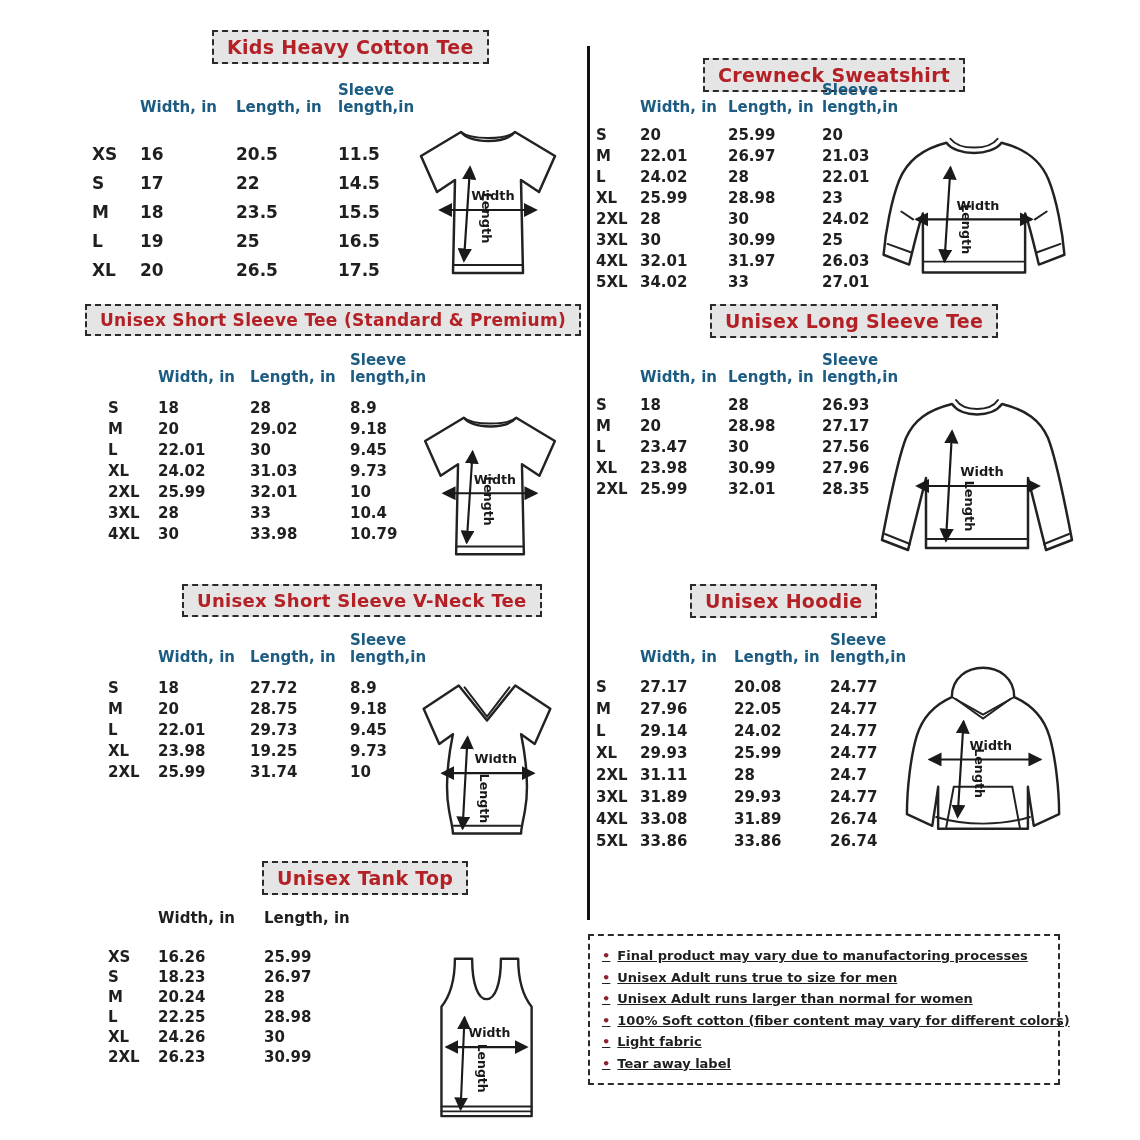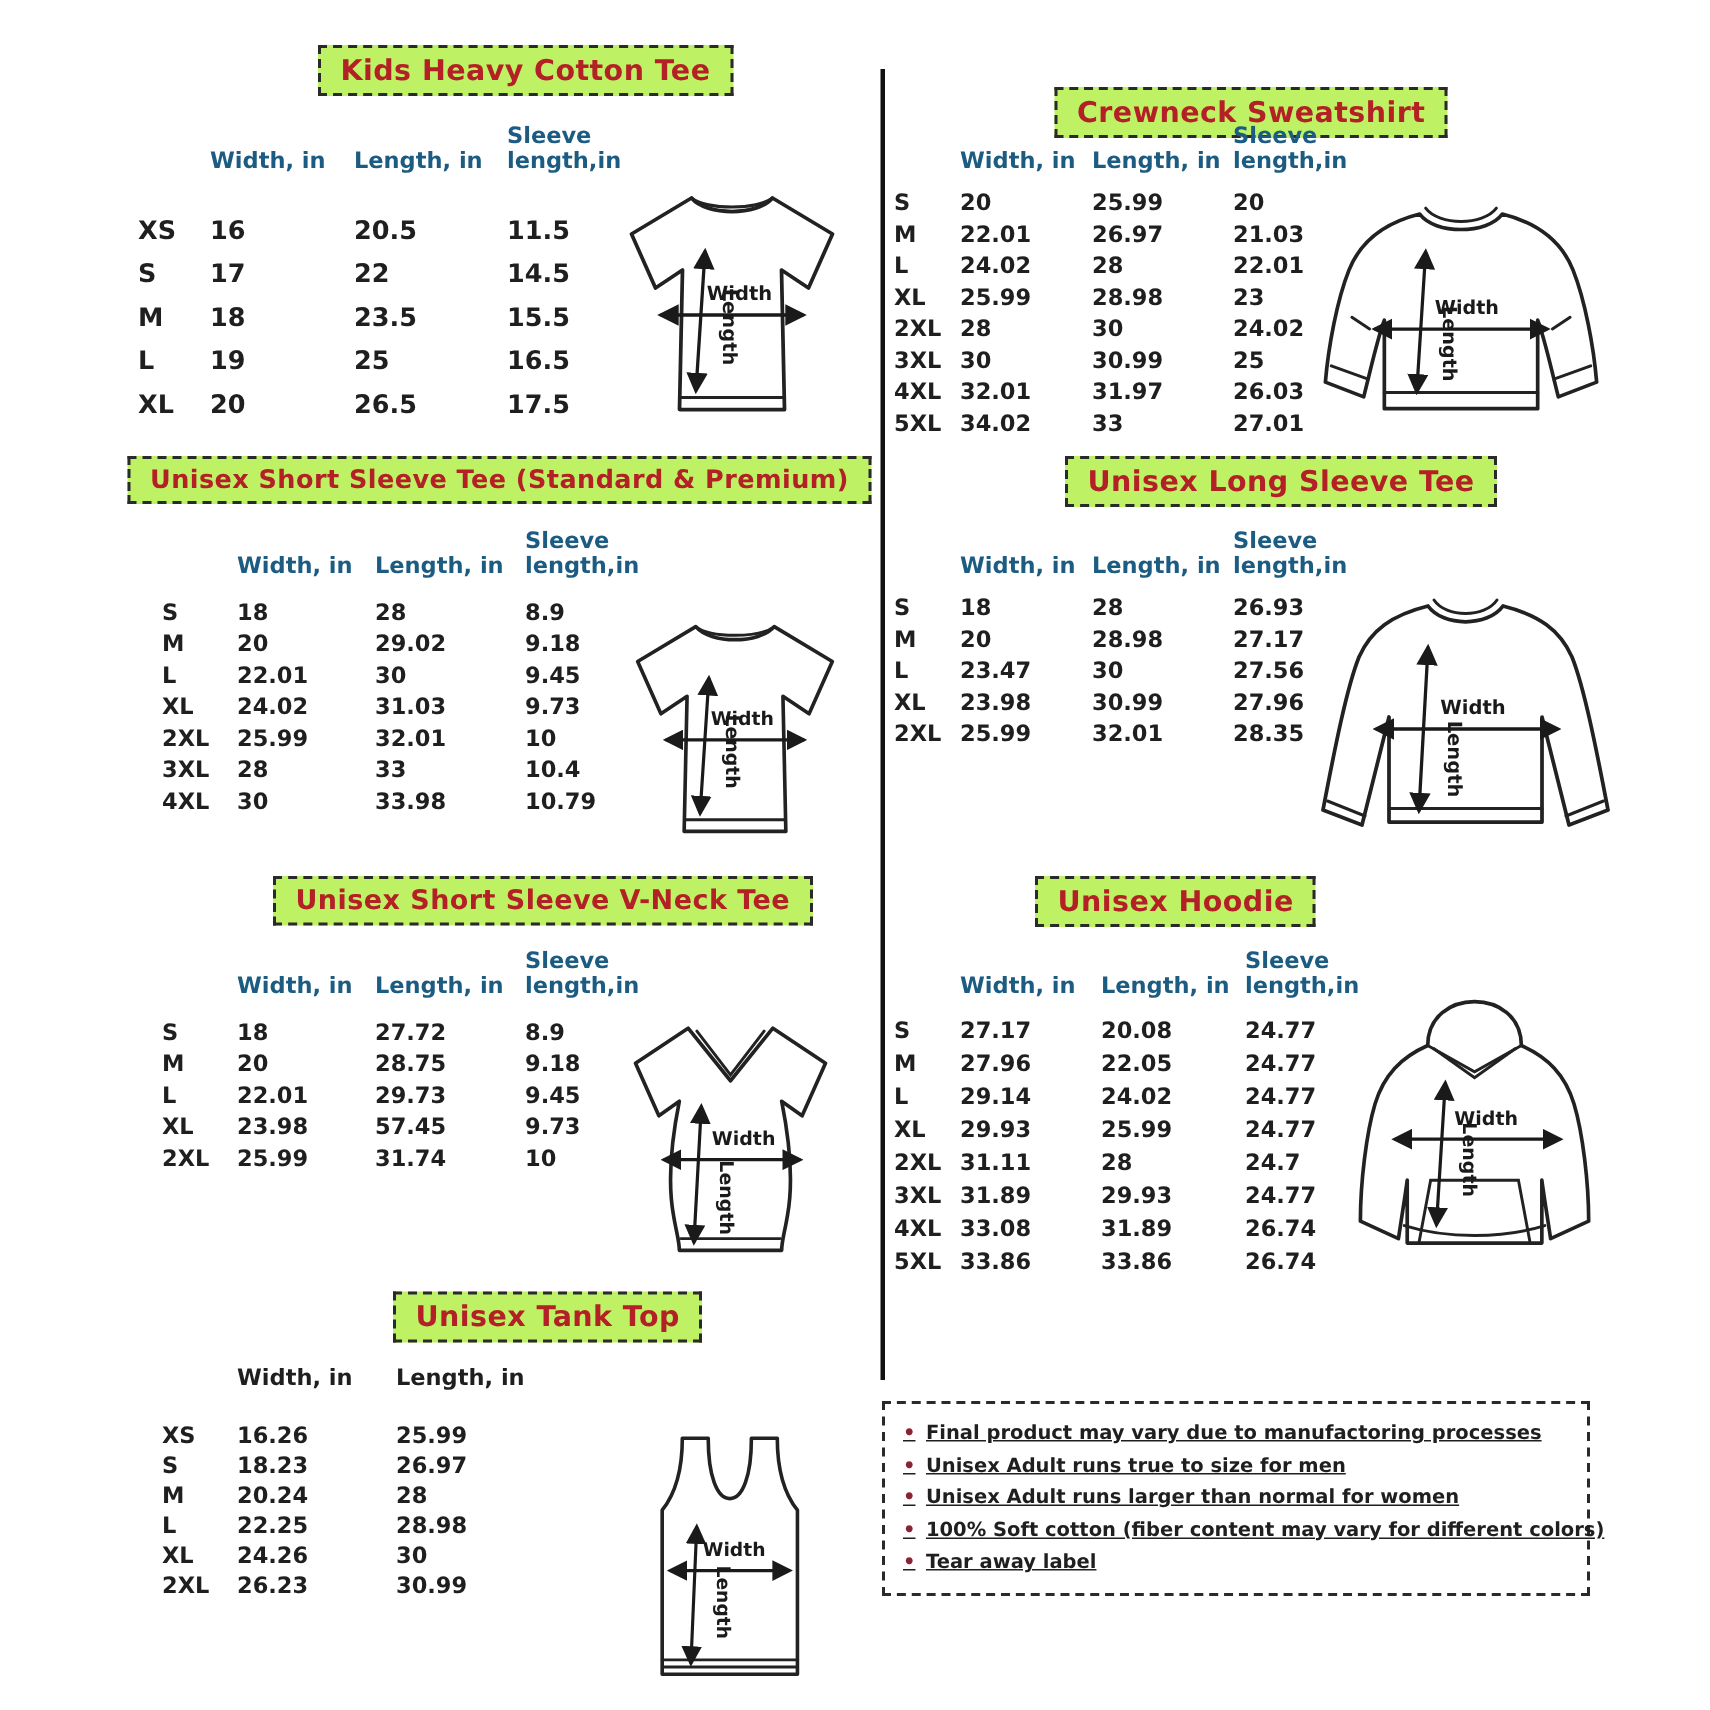--- a/index.html
+++ b/index.html
@@ -2,21 +2,21 @@
 <html style="--title-red: #b32025; --header-blue: #1d5c82; --text: #1f1f1f; --bullet: #8c2332;"><head>
 <meta charset="utf-8">
 <style>
   :root{
     --title-red:#b32025; --header-blue:#1d5c82; --text:#1f1f1f; --bullet:#8c2332; --line:#222222;
   }
   html,body{margin:0;padding:0;background:#fff;}
   .canvas{position:relative;width:1140px;height:1140px;background:#ffffff;overflow:hidden;
           font-family:"DejaVu Sans",sans-serif;color:var(--text);}
   .title-box{position:absolute;border:2px dashed #2a2a2a;padding:4px 13px;font-weight:bold;
-             color:var(--title-red);white-space:nowrap;font-size:19px;letter-spacing:.3px;background:#bef264;}
+             color:var(--title-red);white-space:nowrap;font-size:19px;letter-spacing:.3px;background:#e5e5e5;}
   .title-sm{font-size:17px;}
   .title-xs{font-size:18px;}
   .divider{position:absolute;width:3px;background:#111;}
   .size-table{position:absolute;font-weight:bold;}
   .t-head,.t-row{display:grid;grid-template-columns:var(--gt);align-items:end;}
   .t-col{color:var(--header-blue);font-size:15px;line-height:1.12;white-space:pre-line;}
   .t-size{color:var(--text);}
   .tbl-kids{--gt:48px 96px 102px 88px;font-size:17px;}
   .tbl-kids .t-row{height:29px;line-height:29px;}
   .tbl-kids .t-head{margin-bottom:24px;}
@@ -201,21 +201,21 @@
       </div>
       <div class="t-row">
         <div class="t-size">L</div>
         <div class="t-val">22.01</div>
         <div class="t-val">29.73</div>
         <div class="t-val">9.45</div>
       </div>
       <div class="t-row">
         <div class="t-size">XL</div>
         <div class="t-val">23.98</div>
-        <div class="t-val">57.45</div>
+        <div class="t-val">19.25</div>
         <div class="t-val">9.73</div>
       </div>
       <div class="t-row">
         <div class="t-size">2XL</div>
         <div class="t-val">25.99</div>
         <div class="t-val">31.74</div>
         <div class="t-val">10</div>
       </div>
     </div>
   <svg class="garment" style="left:396px;top:664px;" width="182" height="190" viewBox="0 0 182 195">
@@ -501,16 +501,17 @@
     <line class="ar" x1="84" y1="66" x2="78" y2="162" marker-start="url(#a7)" marker-end="url(#a7)"></line>
     <text x="112" y="94" text-anchor="middle">Width</text>
     <text transform="translate(96,118) rotate(90)" text-anchor="middle">Length</text>
   </svg>
 
   <div class="notes" style="left:588px;top:934px;width:444px;text-decoration:underline;">
       <div class="note-line"><span class="bullet">•</span><span>Final product may vary due to manufactoring processes</span></div>
       <div class="note-line"><span class="bullet">•</span><span>Unisex Adult runs true to size for men</span></div>
       <div class="note-line"><span class="bullet">•</span><span>Unisex Adult runs larger than normal for women</span></div>
       <div class="note-line"><span class="bullet">•</span><span>100% Soft cotton (fiber content may vary for different colors)</span></div>
+      <div class="note-line"><span class="bullet">•</span><span>Light fabric</span></div>
       <div class="note-line"><span class="bullet">•</span><span>Tear away label</span></div>
     </div>
 
 </div>
 
 </body></html>

